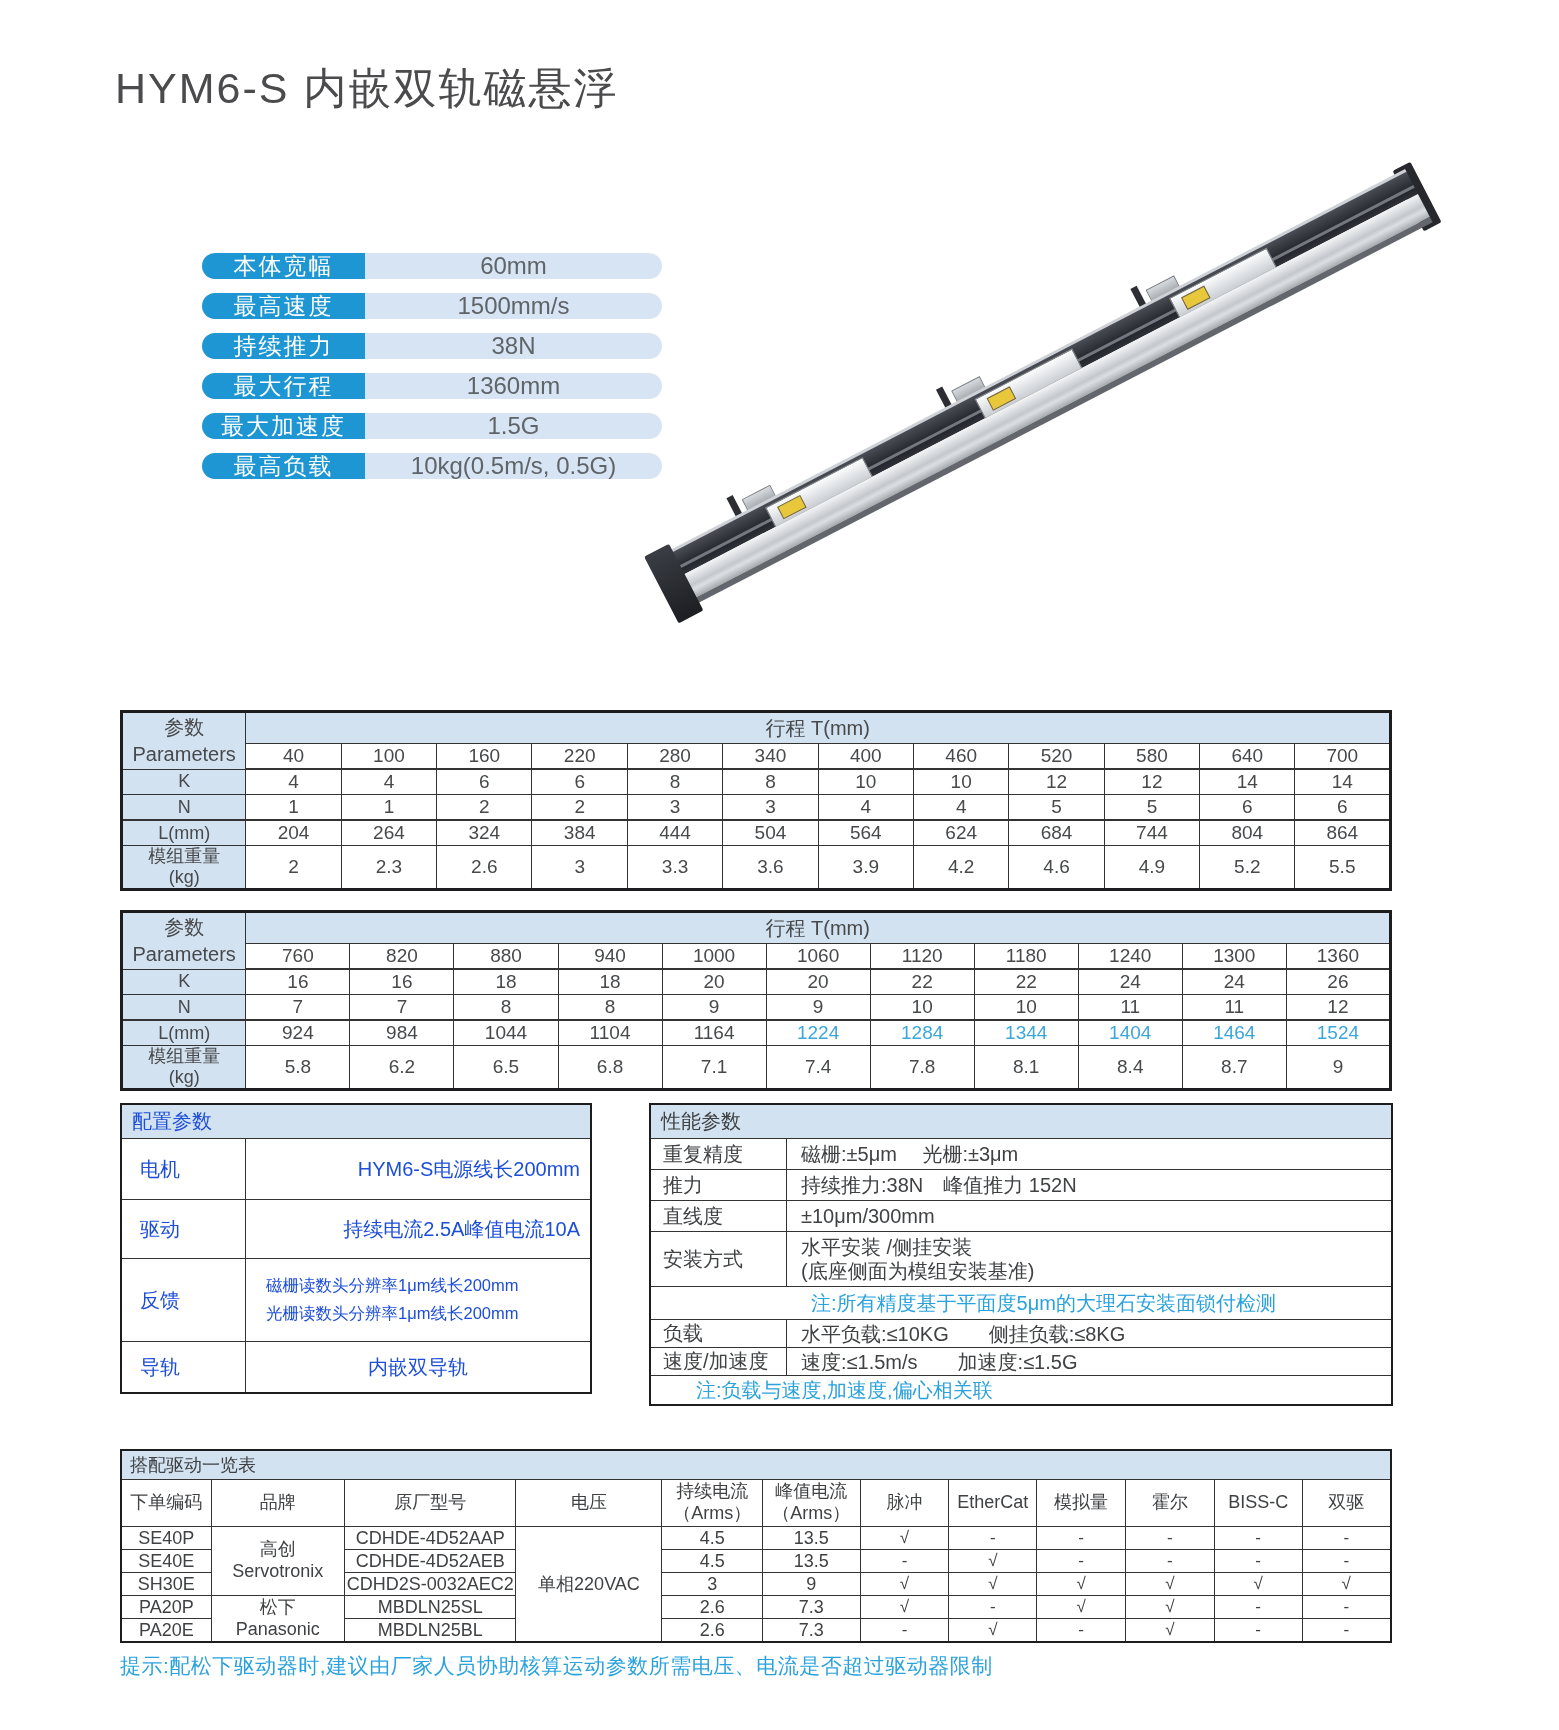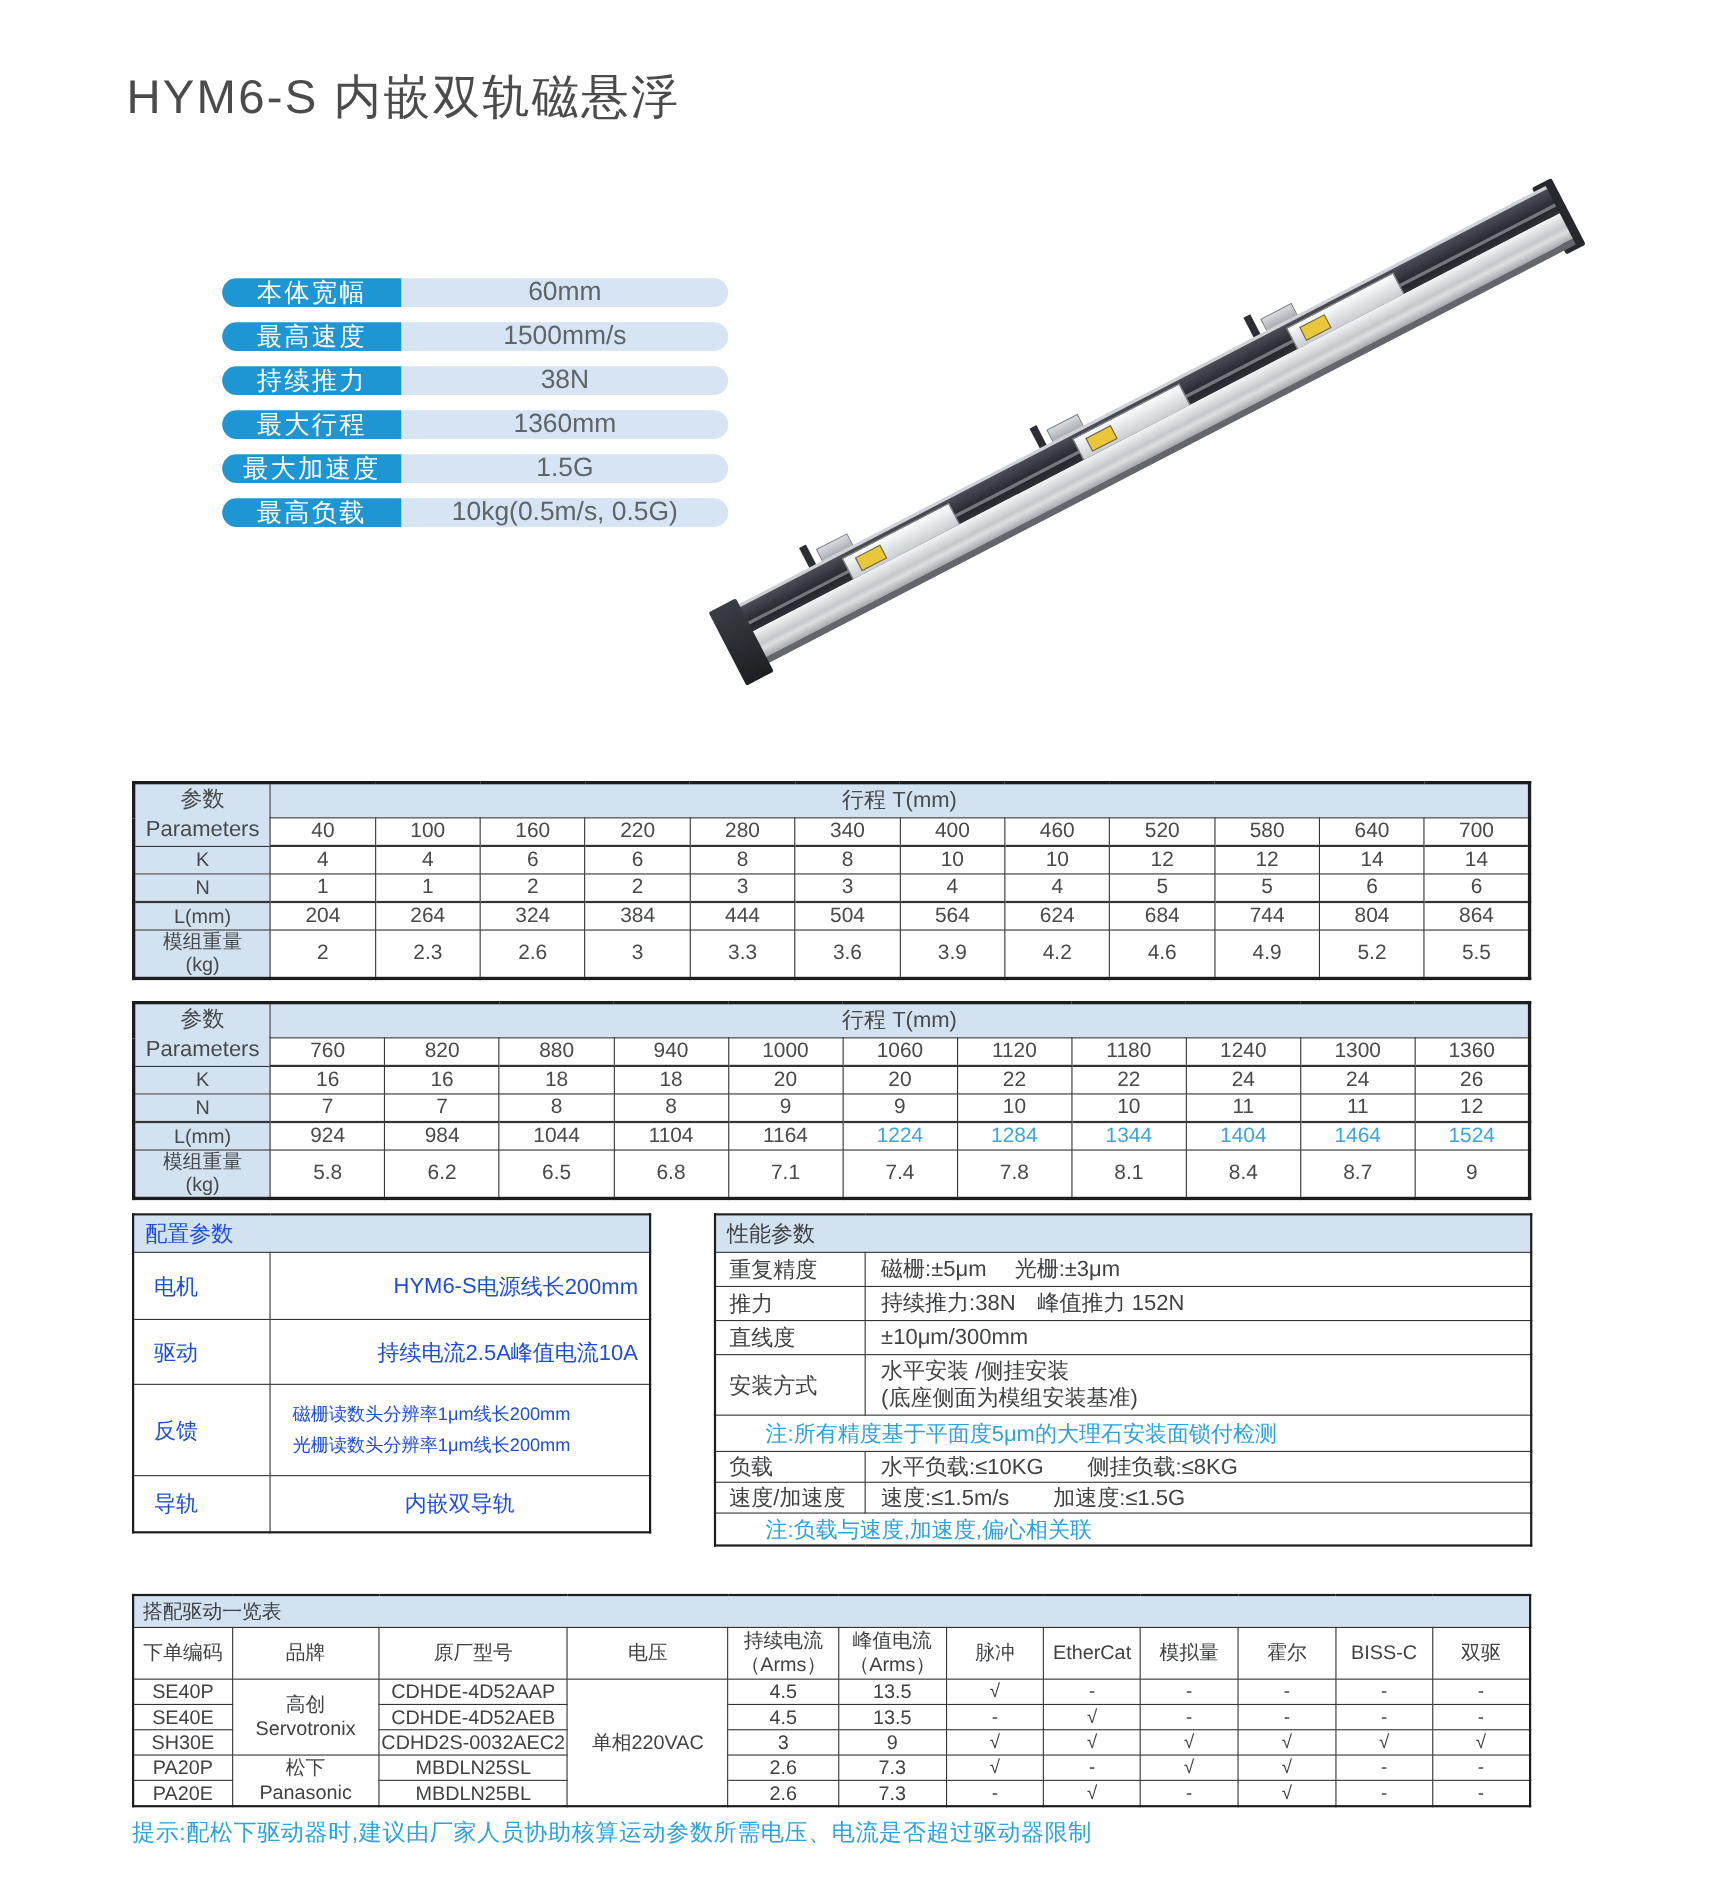--- a/index.html
+++ b/index.html
@@ -419,21 +419,21 @@
           <tr>
             <td class="plabel" style="height: 30px;">直线度</td>
             <td class="pvalue">±10μm/300mm</td>
           </tr>
           <tr>
             <td class="plabel" style="height: 54px;">安装方式</td>
             <td class="pvalue">水平安装 /侧挂安装
 (底座侧面为模组安装基准)</td>
           </tr>
           <tr class="note">
-            <td colspan="2" style="height: 32px;">注:所有精度基于平面度5μm的大理石安装面锁付检测</td>
+            <td colspan="2" style="height: 32px; text-align: center;">注:所有精度基于平面度5μm的大理石安装面锁付检测</td>
           </tr>
           <tr>
             <td class="plabel" style="height: 26px;">负载</td>
             <td class="pvalue">水平负载:≤10KG　　侧挂负载:≤8KG</td>
           </tr>
           <tr>
             <td class="plabel" style="height: 26px;">速度/加速度</td>
             <td class="pvalue">速度:≤1.5m/s　　加速度:≤1.5G</td>
           </tr>
           <tr class="note">

